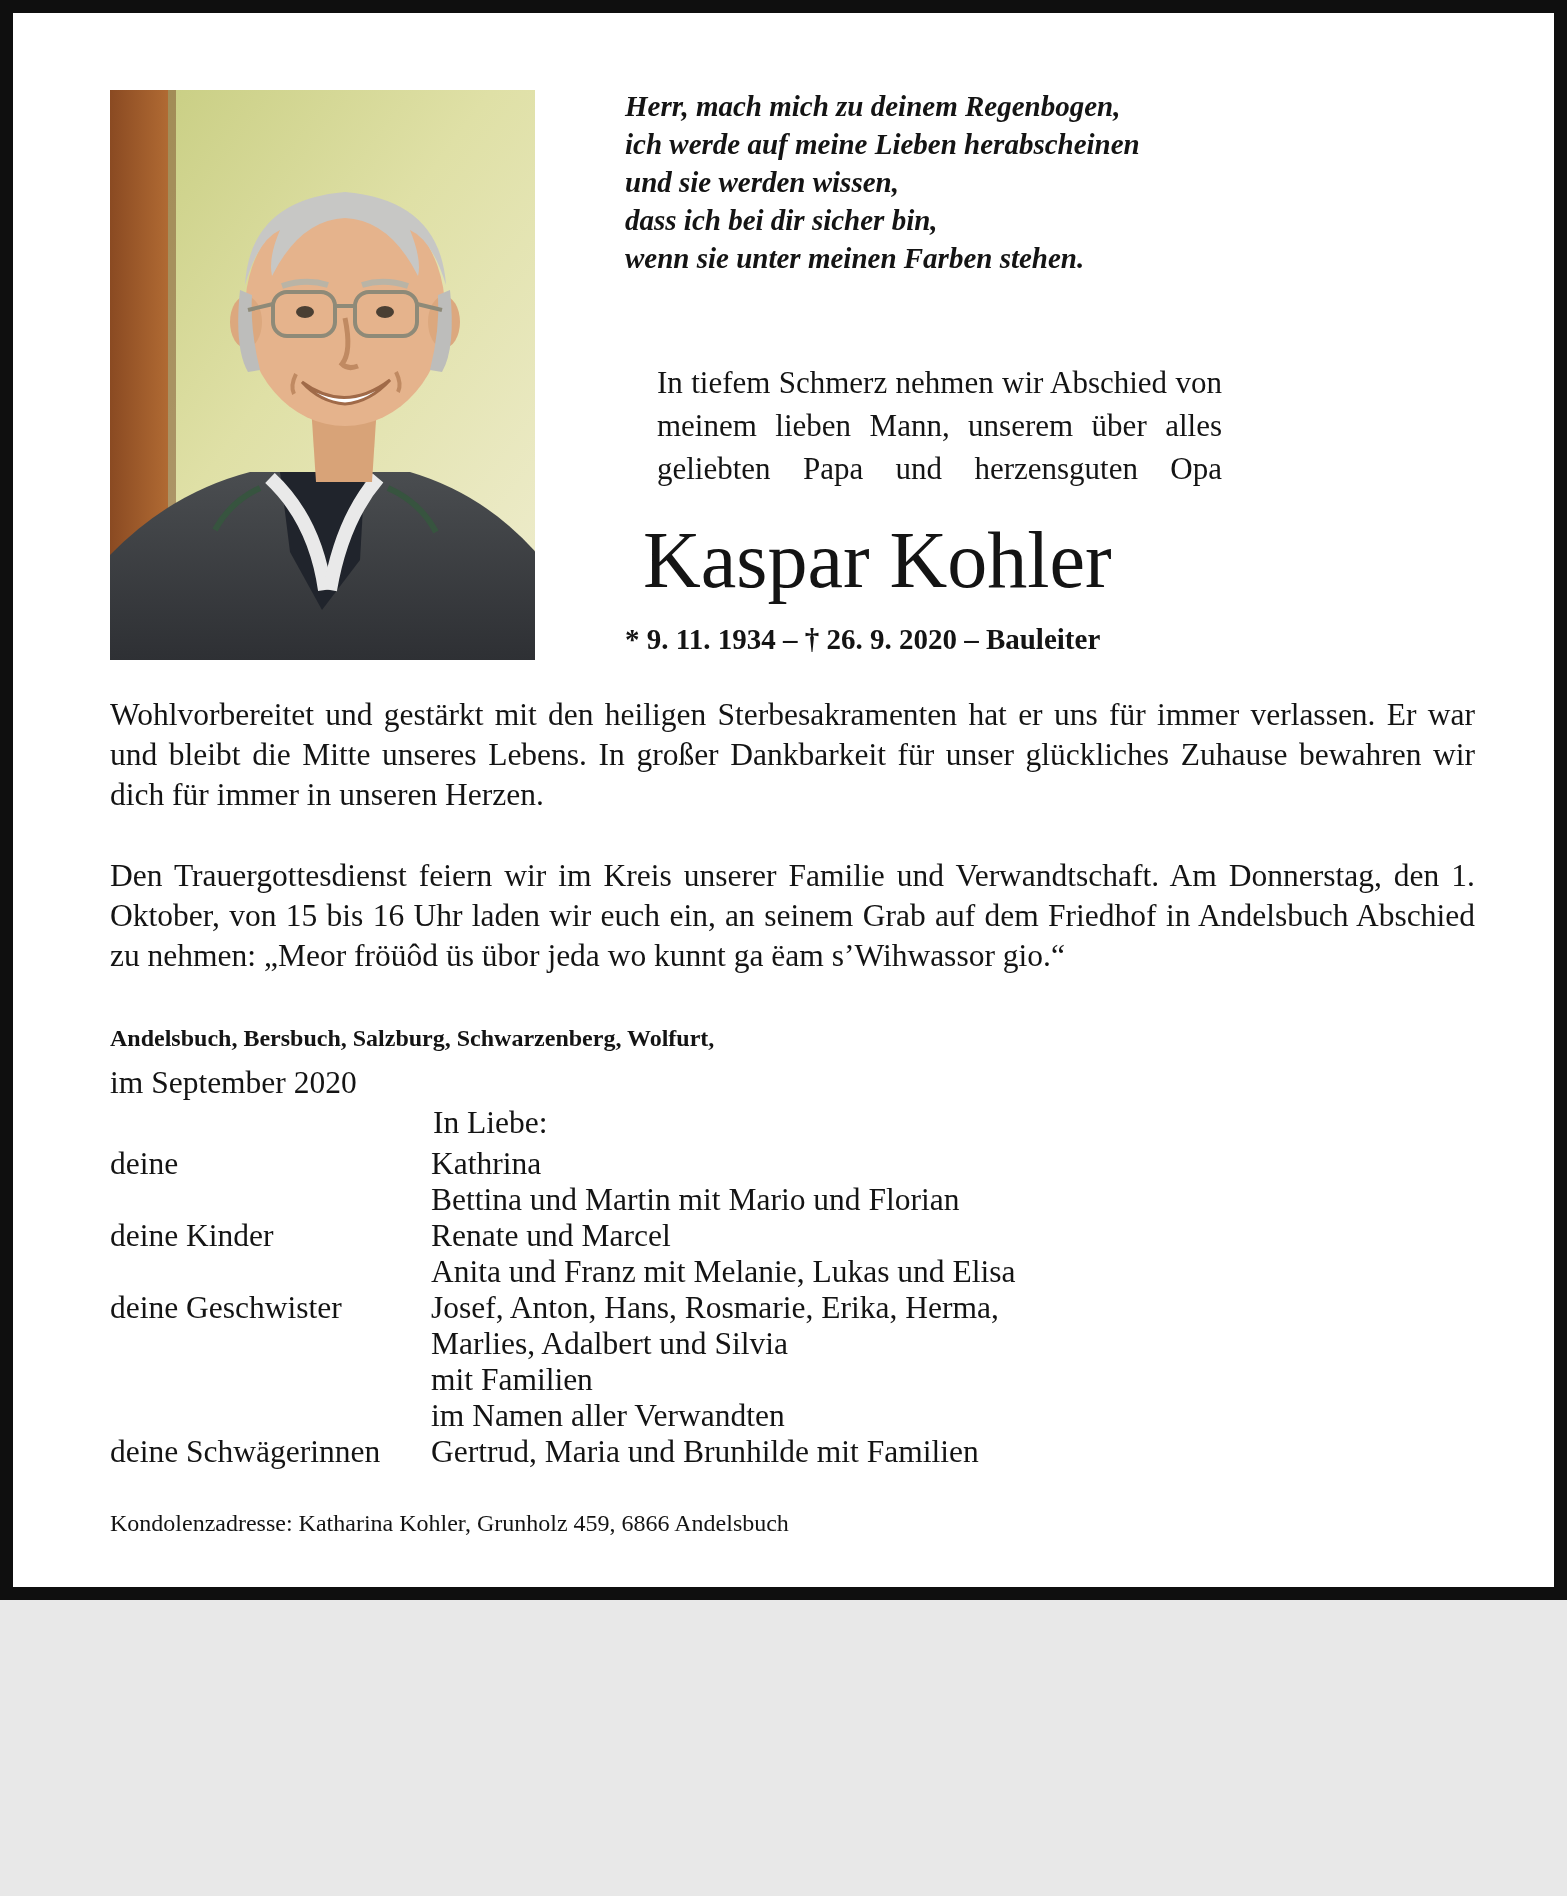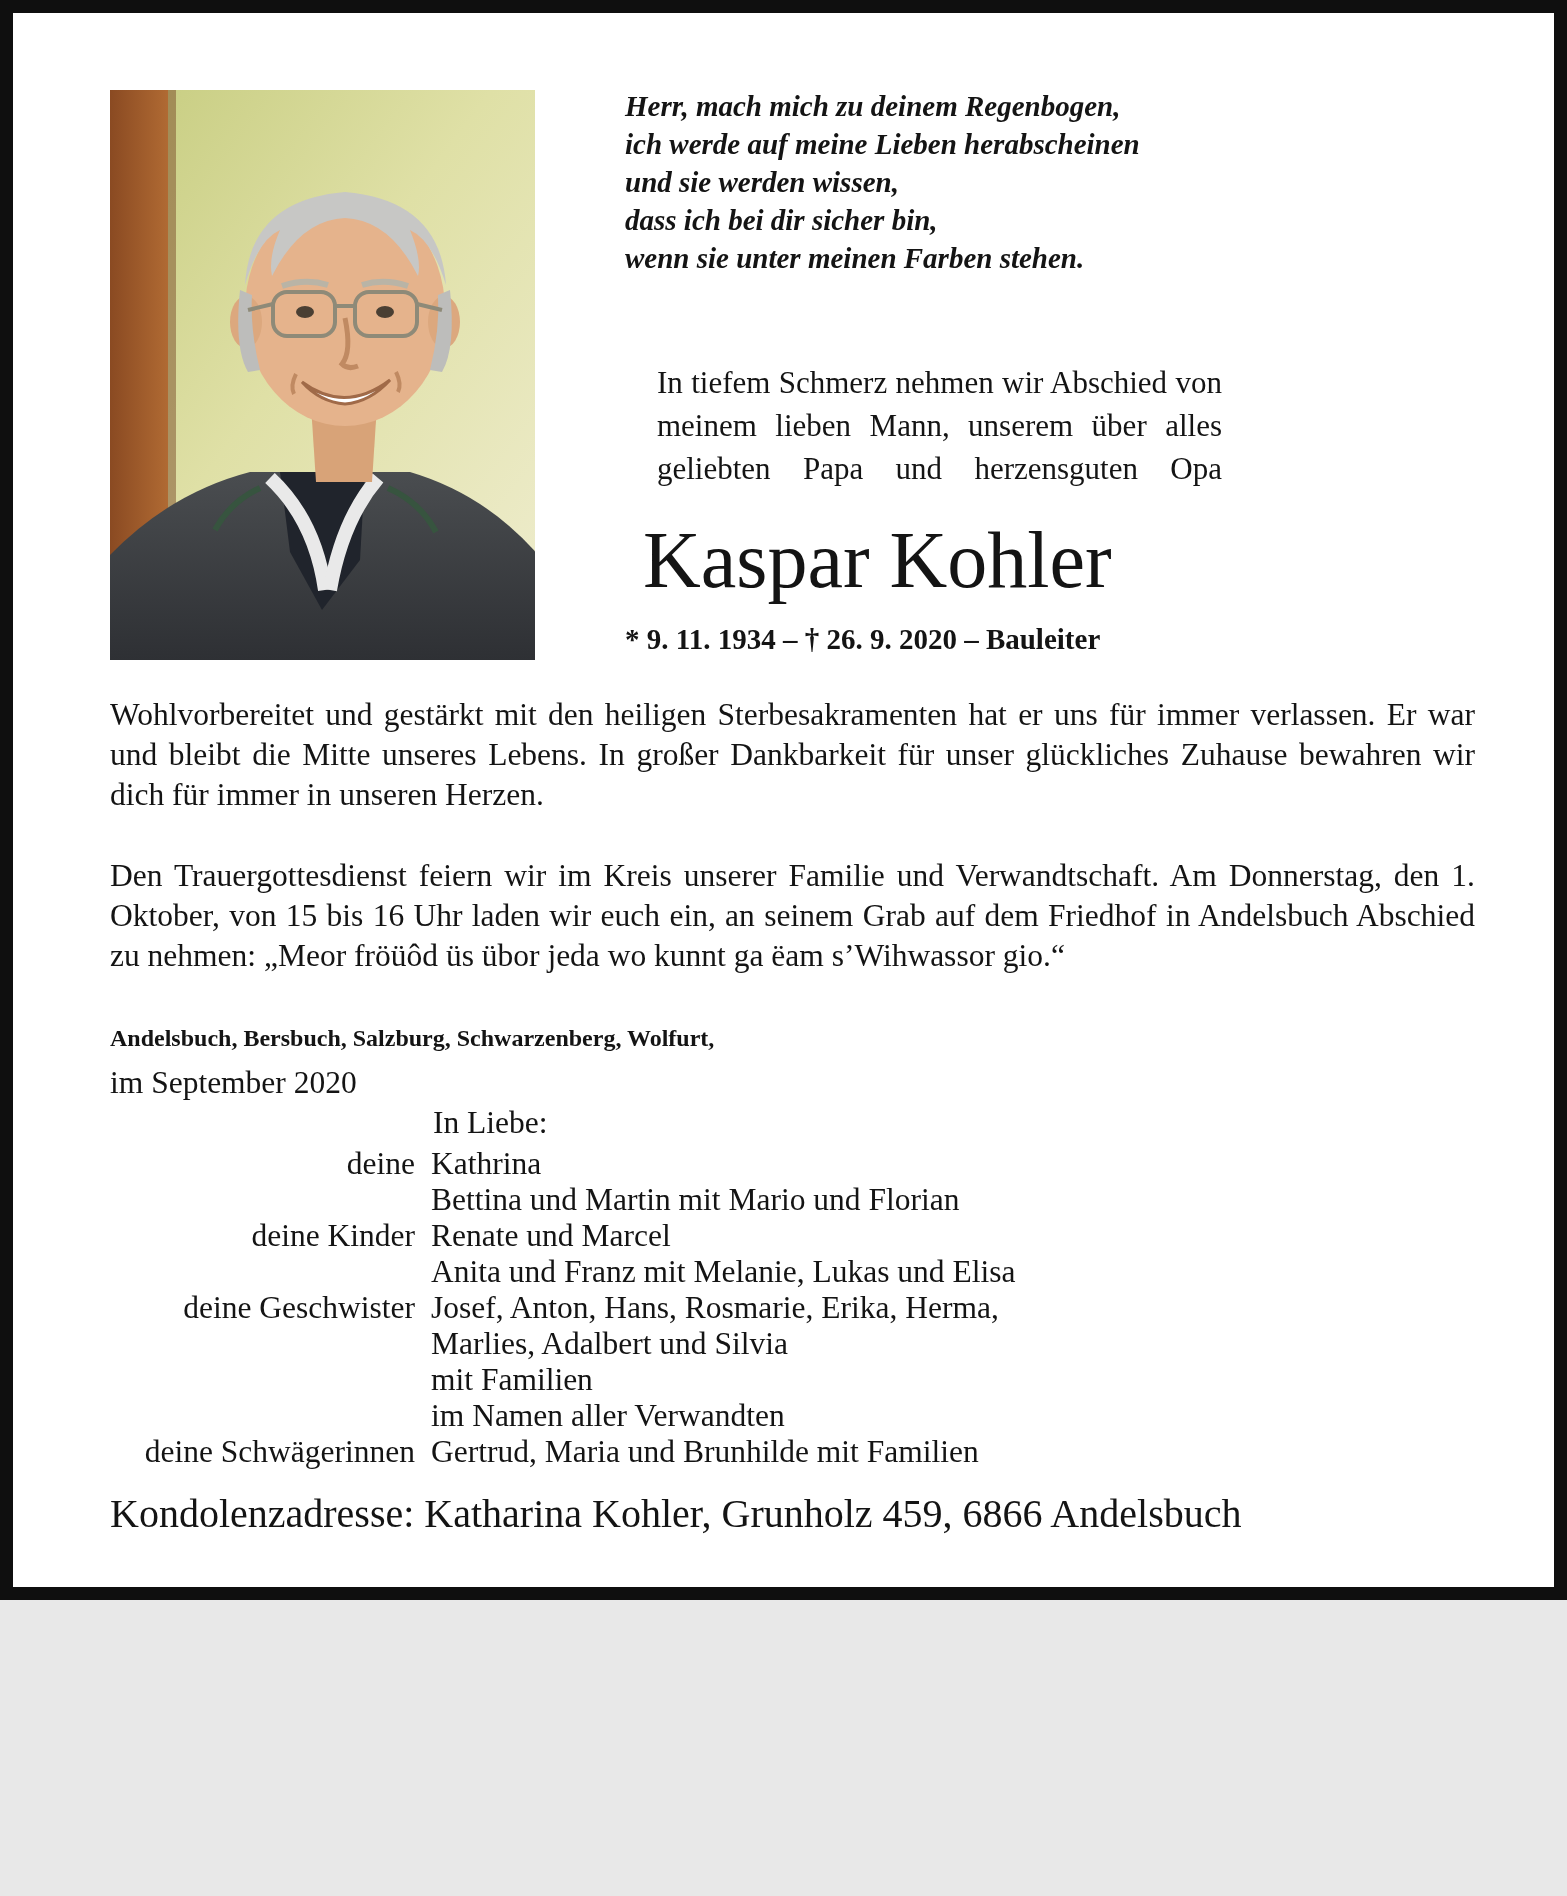--- a/index.html
+++ b/index.html
@@ -100,32 +100,32 @@
     position: absolute;
     left: 97px; top: 1133px;
     width: 1380px;
     font-size: 31.5px;
     line-height: 36px;
   }
   .frow { display: flex; align-items: baseline; }
   .flabel {
     width: 305px;
     flex: 0 0 305px;
-    text-align: right;
+    text-align: left;
     padding-right: 16px;
     box-sizing: content-box;
     white-space: nowrap;
     font-family: Liberation Serif, serif;
   }
   .fnames { flex: 1; white-space: nowrap; }
 
   .condolence {
     position: absolute;
     left: 97px; bottom: 50px;
-    font-size: 40px;
+    font-size: 24px;
     white-space: nowrap;
   }
 </style>
 </head>
 <body>
 
 <div class="page">
 
   <div class="photo">
     <svg viewBox="0 0 425 570" preserveAspectRatio="none">

